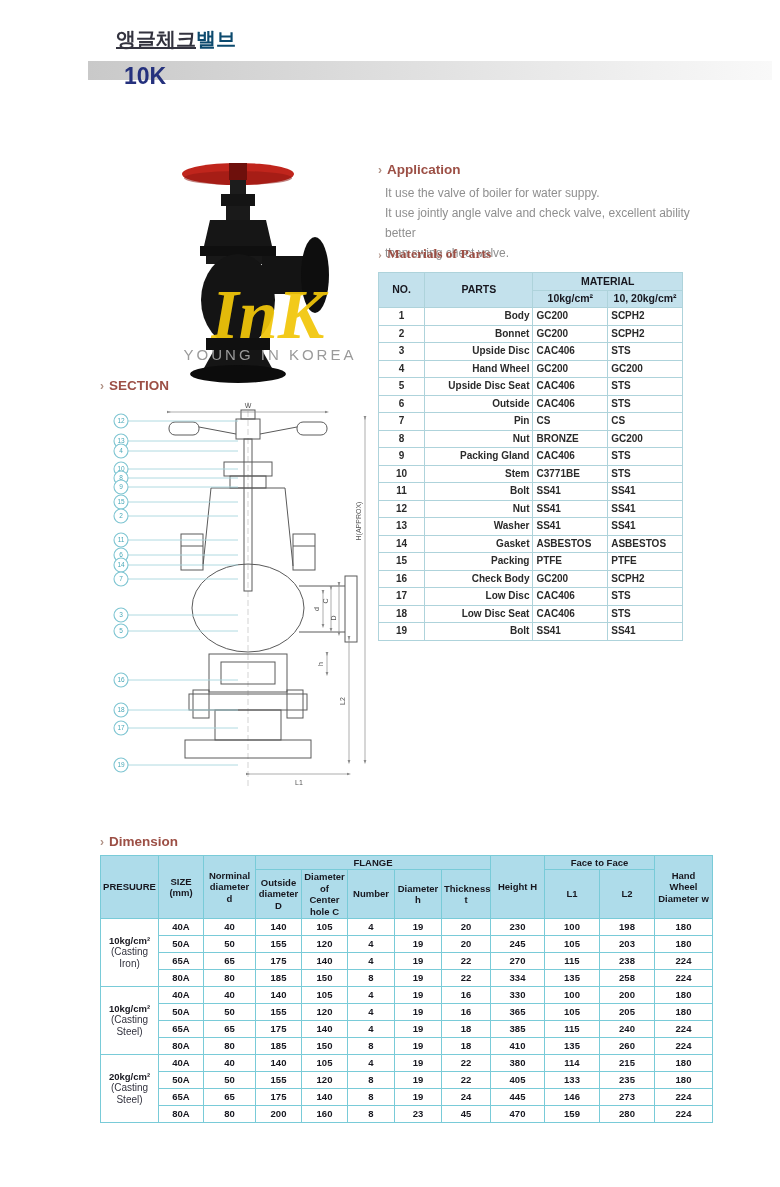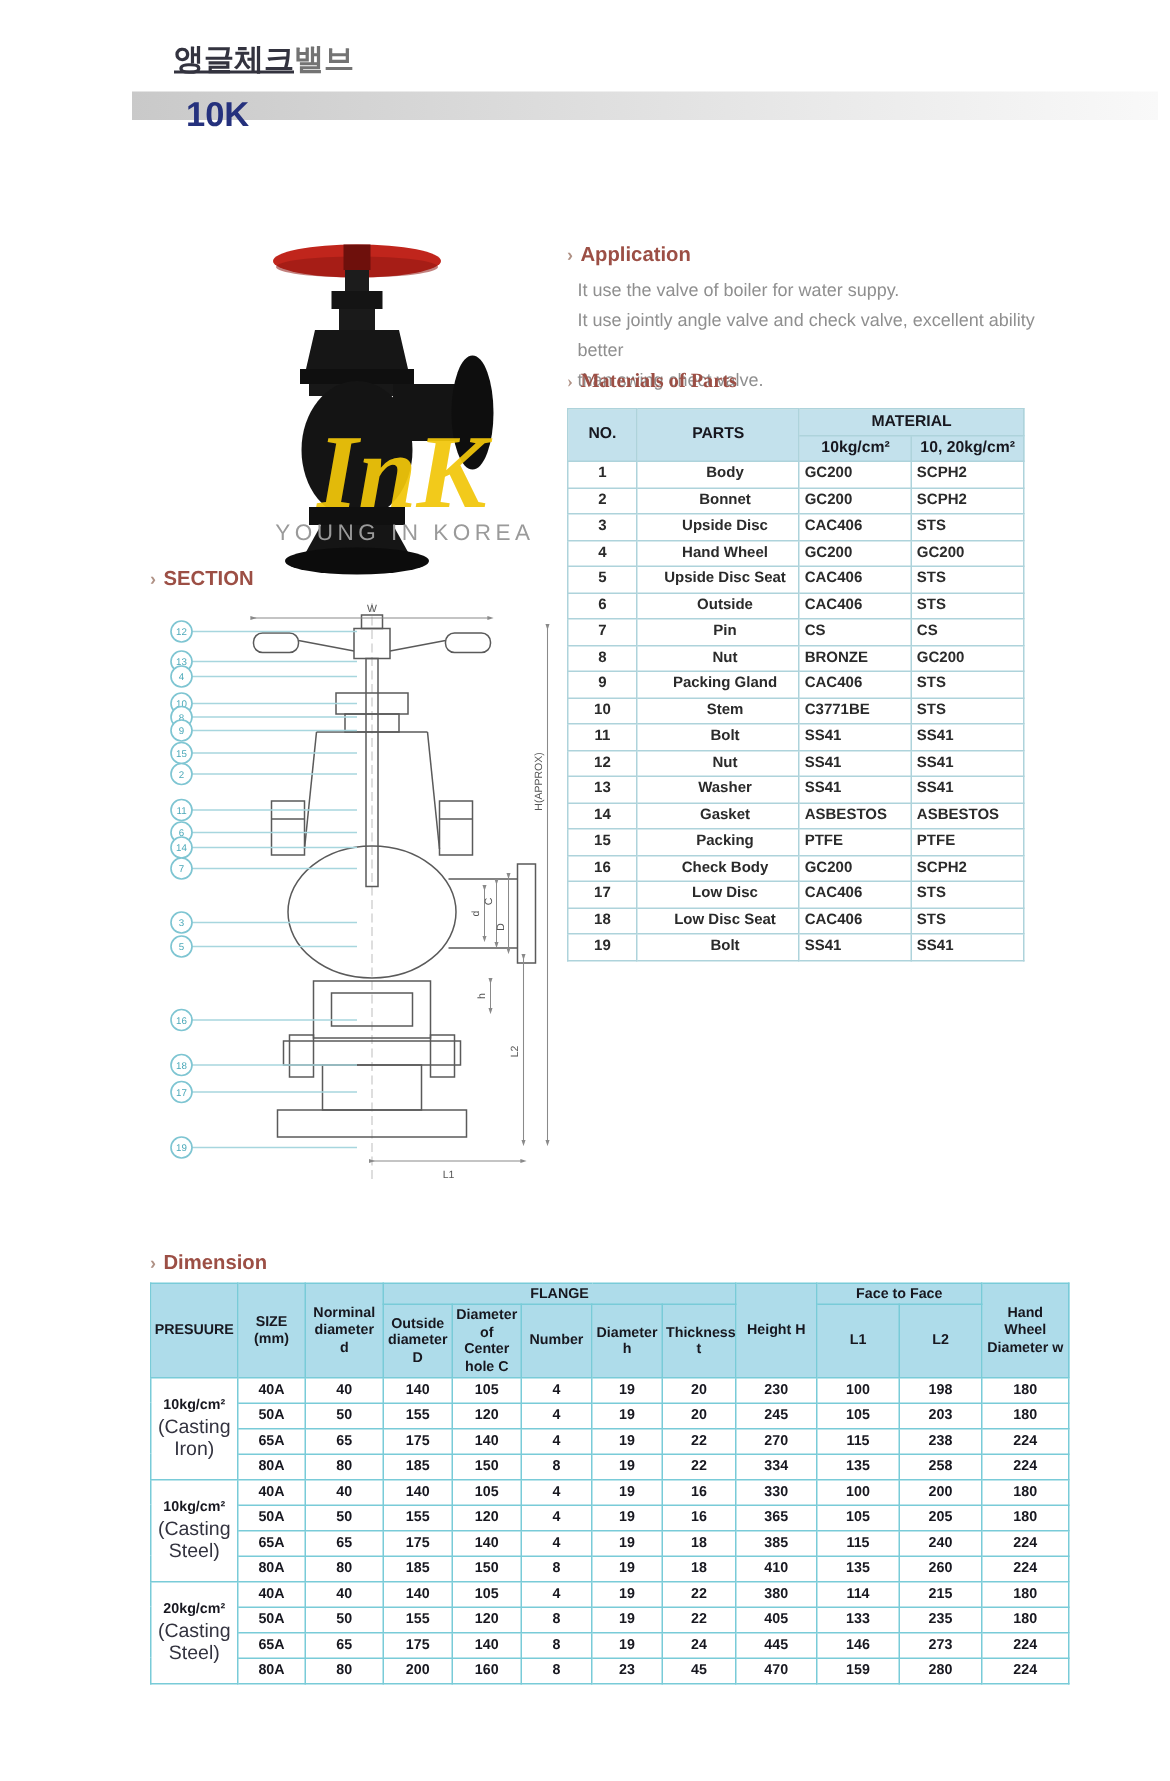--- a/index.html
+++ b/index.html
@@ -2,51 +2,51 @@
 <html><head>
 <meta charset="utf-8">
 <style>
   html,body{margin:0;padding:0;background:#fff;}
   #page{position:relative;width:780px;height:1187px;background:#ffffff;
         font-family:"Liberation Sans",sans-serif;overflow:hidden;}
 
   
   .title{position:absolute;left:116px;top:26px;font-size:20px;font-weight:bold;letter-spacing:0;}
   .title .main{color:#33333f;text-decoration:underline;}
-  .title .accent{color:#737373;}
+  .title .accent{color:#0c4a6e;}
   .model-bar{position:absolute;left:88px;top:61px;width:684px;height:19px;
              background:linear-gradient(to right,#c9c9c9,#f2f2f2 85%,#f9f9f9);}
   .model-bar .model{position:absolute;left:36px;top:2px;font-size:23px;font-weight:bold;color:#25317d;}
 
   
   .sec-h{position:absolute;font-size:13.5px;font-weight:bold;color:#9c4f45;}
   .sec-h .chev{color:#b09286;font-weight:bold;margin-right:5px;font-size:12px;}
 
   
   .app-text{position:absolute;left:385px;top:183px;width:330px;font-size:12px;
             color:#8f8f8f;line-height:20px;}
 
   
   .mat-table{position:absolute;left:378px;top:272px;width:305px;border-collapse:collapse;
              font-size:10px;color:#2a2a2a;}
   .mat-table th,.mat-table td{border:1px solid #aed3db;padding:1px 3px;line-height:1.25;height:14.5px;}
   .mat-table th{background:#c3e1ec;font-size:10.5px;font-weight:bold;color:#17171f;}
   .mat-table td{background:#fff;font-weight:600;letter-spacing:0;}
   .mat-table td:nth-child(1){text-align:center;width:46px;}
-  .mat-table td:nth-child(2){text-align:center;padding-left:12px;width:110px;}
+  .mat-table td:nth-child(2){text-align:right;padding-left:12px;width:110px;}
   .mat-table td:nth-child(3),.mat-table td:nth-child(4){width:72px;}
 
   
   .dim-table{position:absolute;left:100px;top:855px;width:612px;border-collapse:collapse;
              font-size:9.5px;color:#17171f;table-layout:fixed;}
   .dim-table th,.dim-table td{border:1px solid #79cbd8;padding:1px 2px;text-align:center;line-height:1.2;}
   .dim-table th{background:#aedcea;font-weight:bold;font-size:9.5px;}
   .dim-table td{background:#fff;font-weight:bold;height:14px;}
   .pressure-cell{font-weight:bold;}
-  .pressure-cell .sub{font-weight:normal;font-size:13px;color:#33333f;}
+  .pressure-cell .sub{font-weight:normal;font-size:10px;color:#33333f;}
 
   
   .photo-box{position:absolute;left:150px;top:138px;width:225px;height:248px;}
   .drawing-box{position:absolute;left:103px;top:396px;width:278px;height:405px;}
 
   
   .vs{fill:none;stroke:#5a5a5a;stroke-width:1;}
   .dim{stroke:#8a8a8a;stroke-width:.7;fill:none;}
   .dimtxt{font:7px "Liberation Sans",sans-serif;fill:#555;}
   .center{stroke:#b5b5b5;stroke-width:.6;stroke-dasharray:6 3;}

